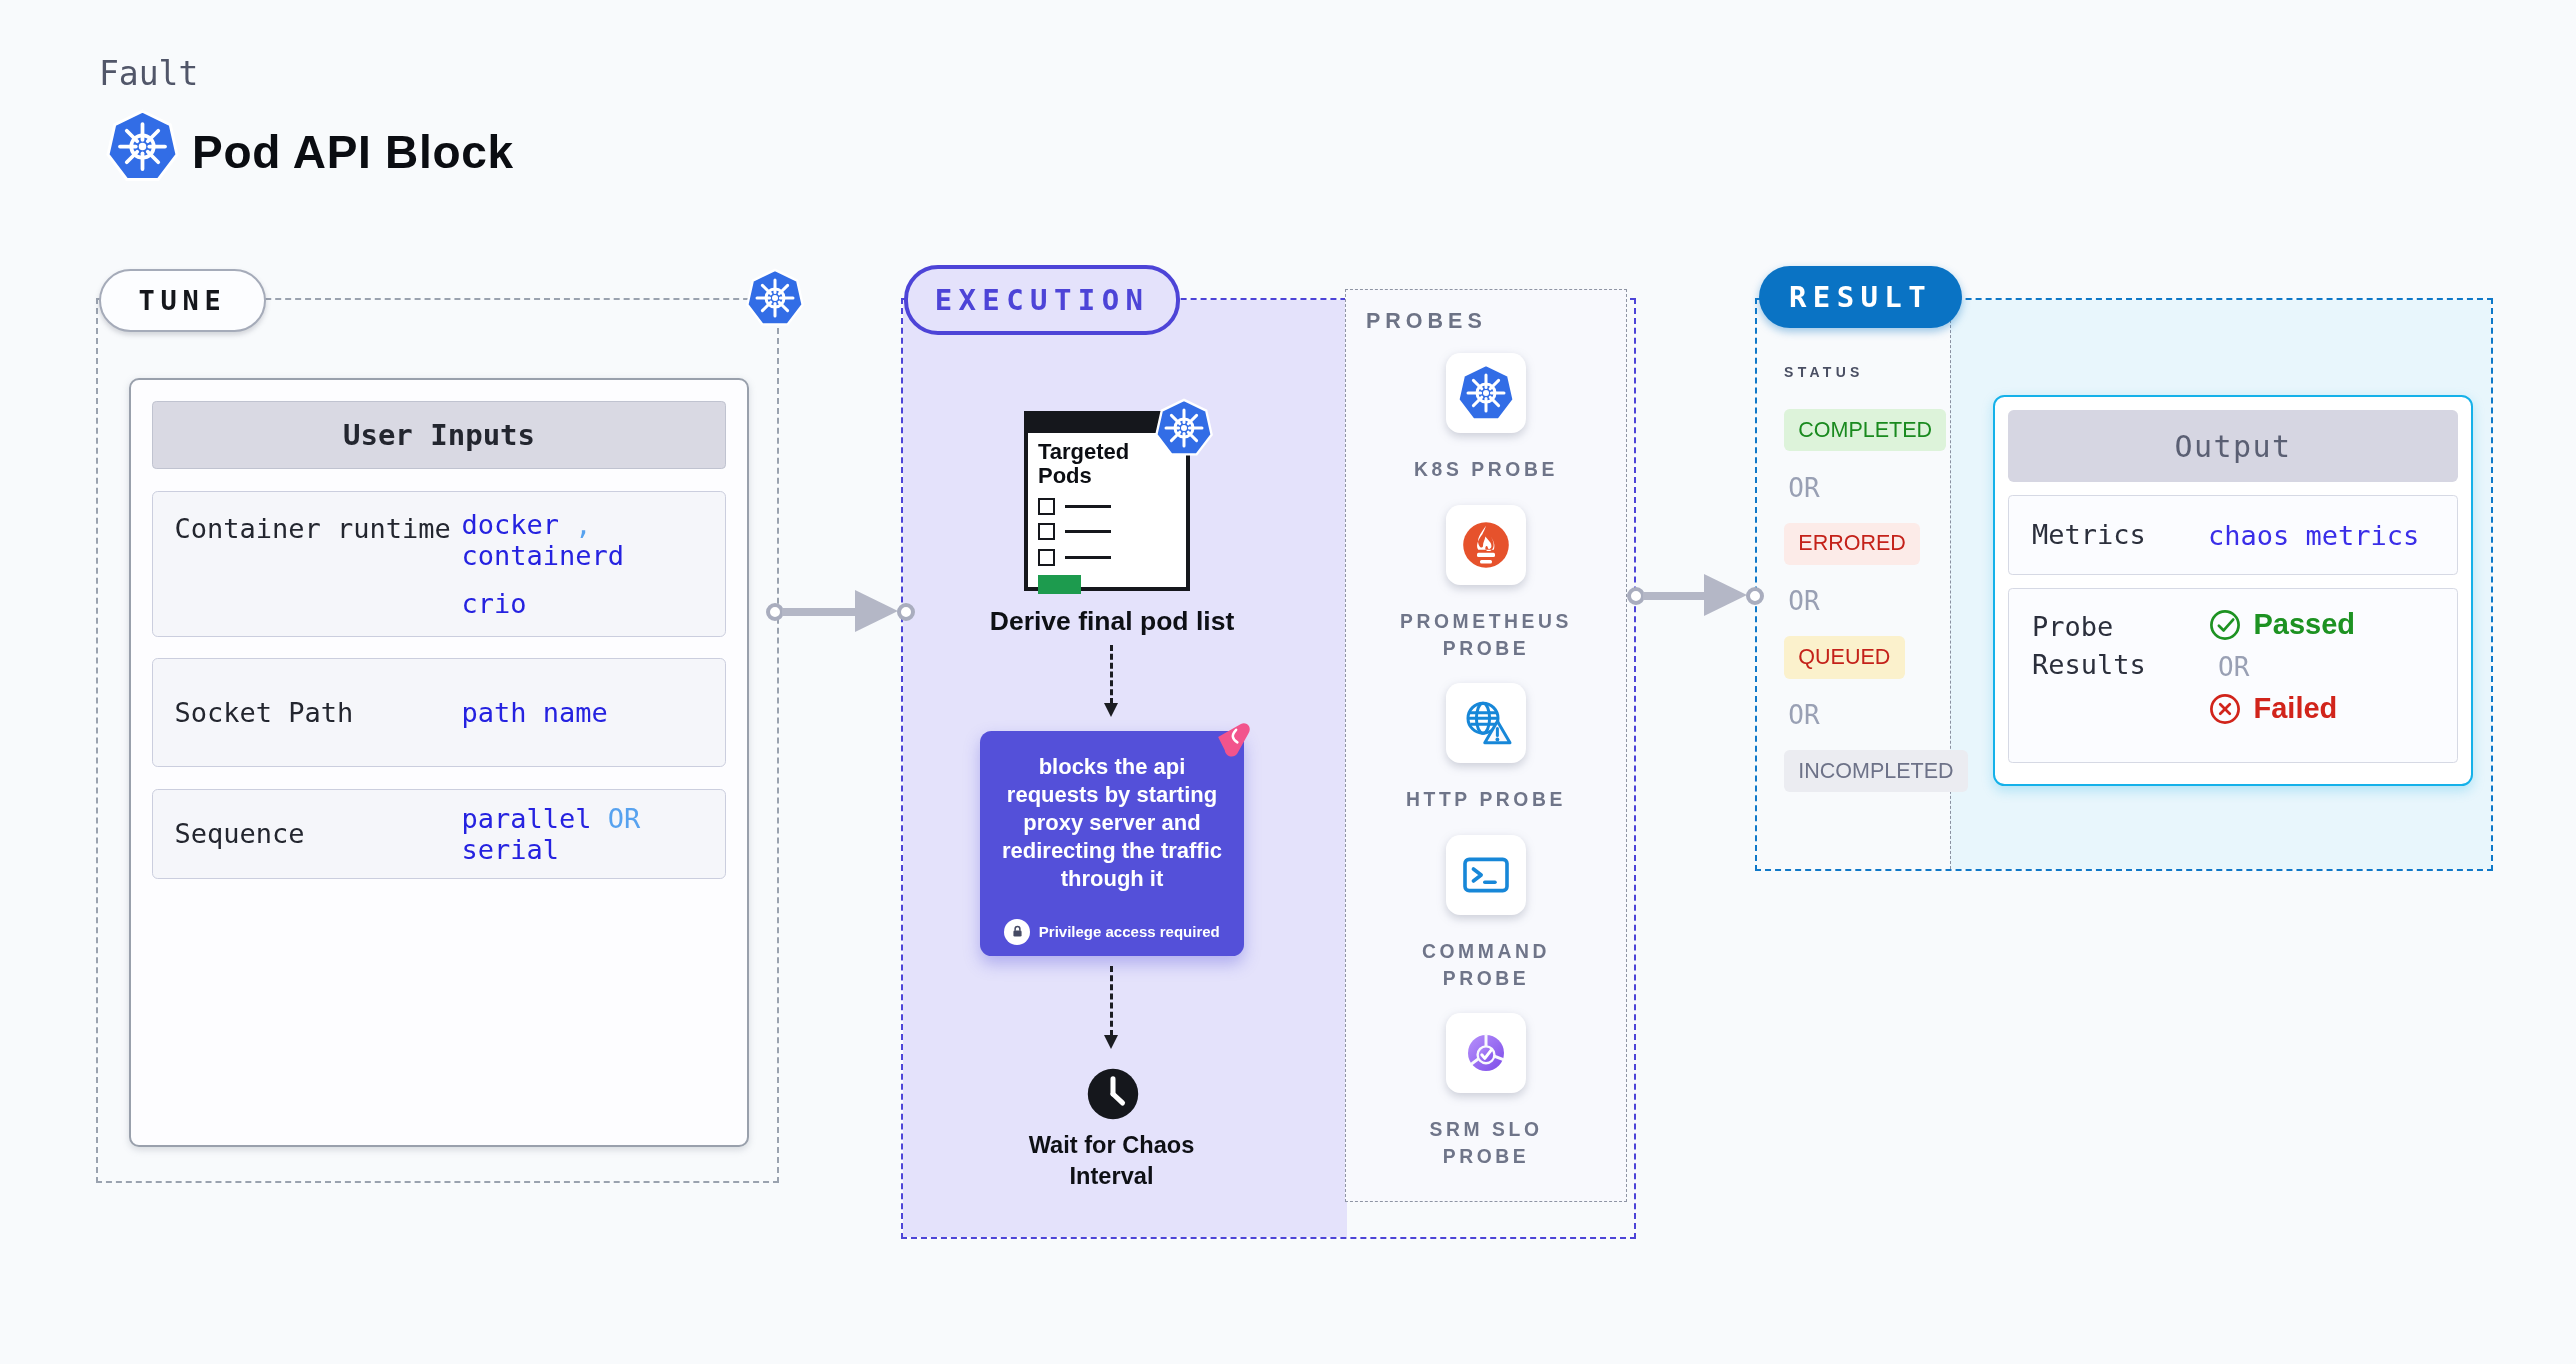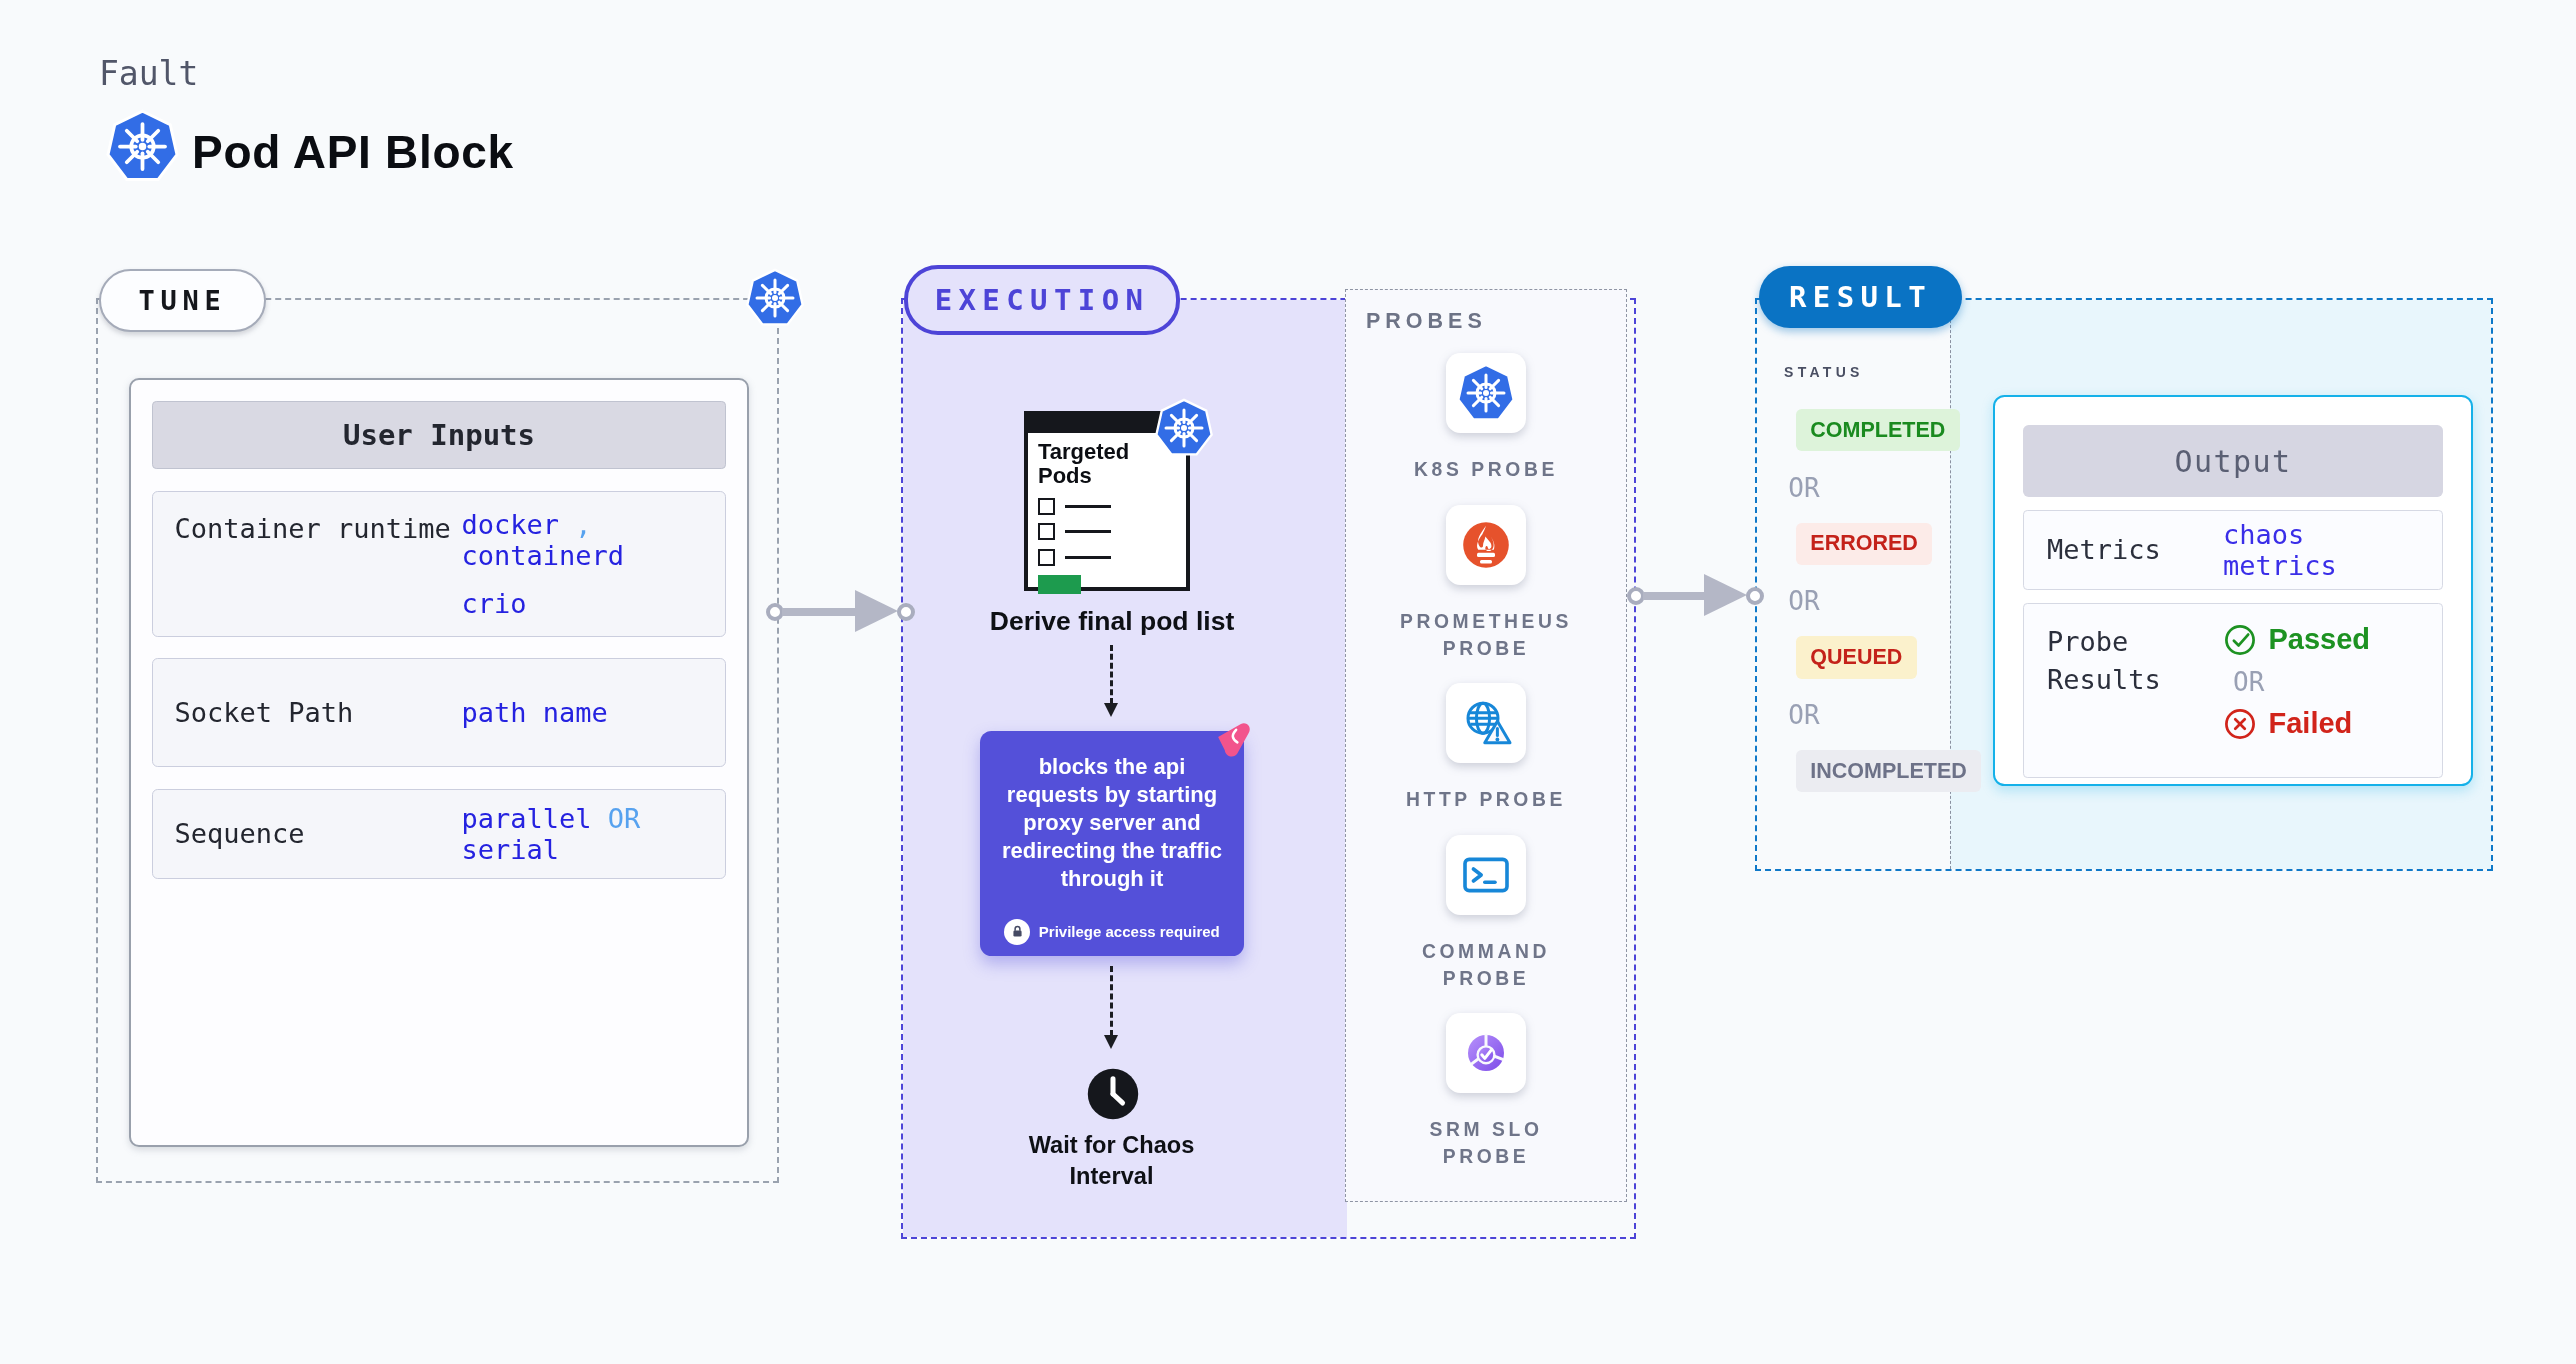--- a/index.html
+++ b/index.html
@@ -95,29 +95,29 @@
 
   .clock-icon{left:1085px;top:1066px;width:56px;height:56px;z-index:3;}
   .wait-label{left:1004px;top:1130px;width:215px;text-align:center;font-size:23.6px;font-weight:bold;
         line-height:1.3;color:#0e1015;z-index:3;}
 
   
   .result-outer{left:1755px;top:298px;width:738px;height:573px;border:2.1px dashed #0f78c8;box-sizing:border-box;}
   .result-cyan{position:absolute;left:193px;top:0;right:0;bottom:0;background:#e8f6fc;border-left:1.4px dashed #8a90a0;}
   .status-col{left:1784px;top:364px;width:179px;z-index:3;}
   .status-title{font-size:14px;font-weight:bold;letter-spacing:4.3px;color:#4a4f63;margin-bottom:29px;}
-  .status-badge{display:inline-block;padding:8.6px 14.3px;border-radius:5.7px;font-size:21.5px;font-weight:bold;margin-bottom:21.5px;margin-left:12px;}
+  .status-badge{display:inline-block;padding:8.6px 14.3px;border-radius:5.7px;font-size:21.5px;font-weight:normal;margin-bottom:21.5px;}
   .badge-completed{background:#ddf3da;color:#1a8a1f;}
   .badge-errored{background:#fcebe8;color:#c4221a;}
   .badge-queued{background:#fbf1cc;color:#c4221a;}
   .badge-incompleted{background:#ebecf1;color:#6d7288;}
   .status-or{font-size:26px;color:#99a0b4;margin:0 0 20px 4.3px;}
 
   .output-card{left:1993px;top:395px;width:480px;height:391px;background:#fff;border:2.9px solid #15b1e9;
-        border-radius:11.5px;box-shadow:0 4.3px 11.5px rgba(21,177,233,.25);padding:28px;box-sizing:border-box;z-index:3;}
+        border-radius:11.5px;box-shadow:0 4.3px 11.5px rgba(21,177,233,.25);padding:13px;box-sizing:border-box;z-index:3;}
   .output-header{height:72px;background:#d6d6e2;border-radius:5.7px;display:flex;align-items:center;justify-content:center;
         font-size:30px;color:#5a5f73;letter-spacing:1.4px;}
   .output-row{margin-top:13px;background:#fbfcff;border:1.4px solid #d6d9e4;border-radius:4.3px;
         display:flex;padding:0 23px;box-sizing:border-box;align-items:center;}
   .metrics-row{height:80px;}
   .probe-res-row{height:175px;align-items:flex-start;padding-top:18.6px;}
   .out-label{flex:0 0 176px;font-size:27px;color:#2b2f3c;line-height:1.42;}
   .out-val{font-size:27px;color:#3a2ee8;}
   .res-stack{display:flex;flex-direction:column;gap:10px;}
   .res-line{display:flex;align-items:center;gap:11.5px;}

